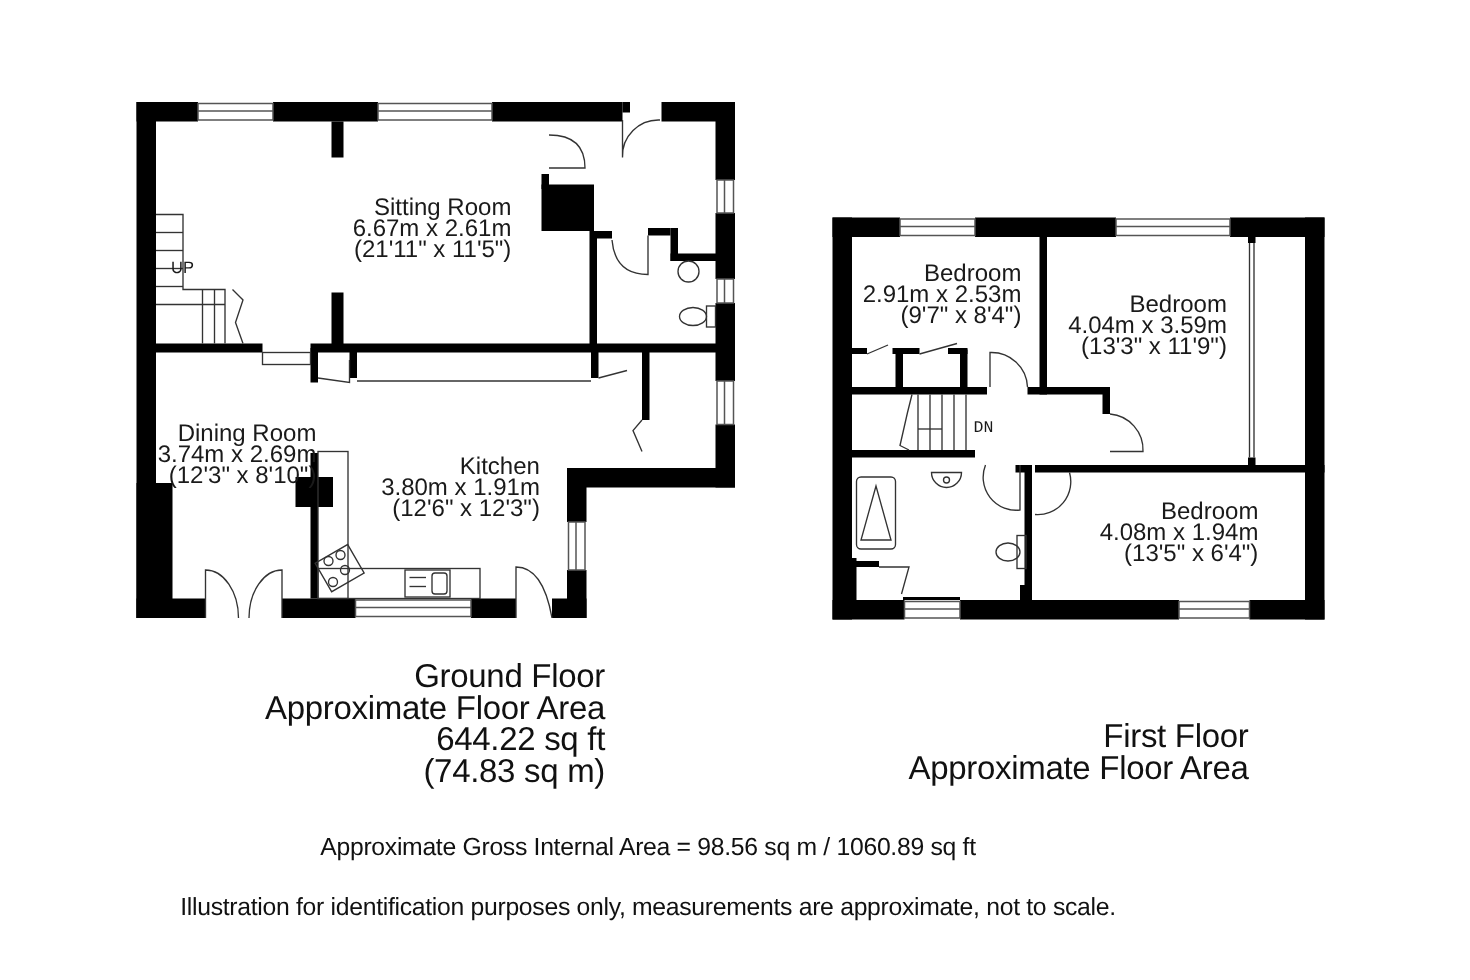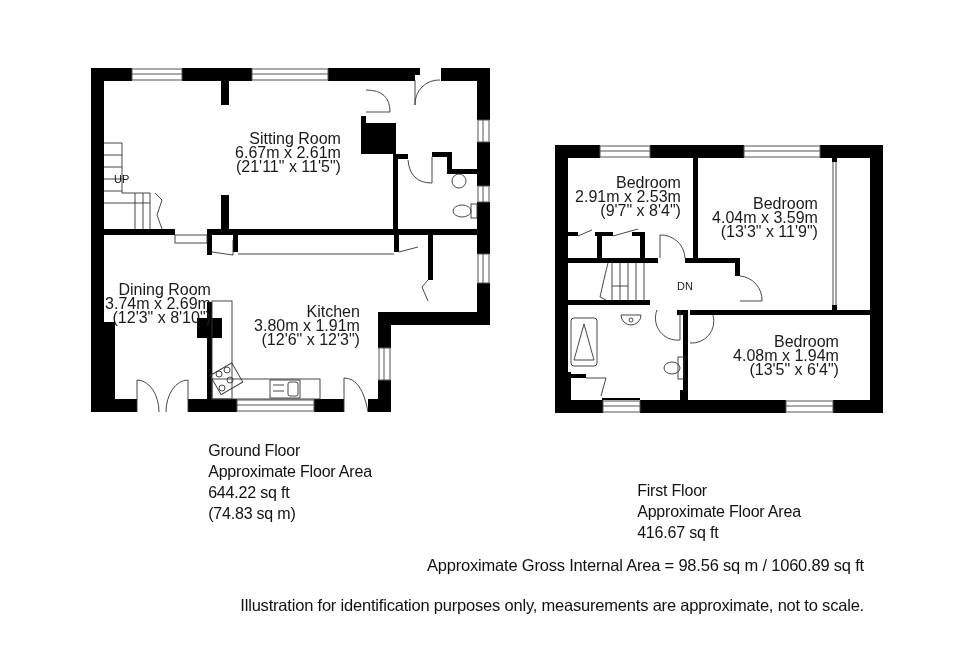--- a/index.html
+++ b/index.html
@@ -1,22 +1,22 @@
 <!DOCTYPE html>
 <html><head>
 <meta charset="utf-8">
 <style>
   html, body { margin: 0; padding: 0; background: #ffffff; }
   body { width: 980px; height: 653px; position: relative; overflow: hidden; font-family: "Liberation Sans", sans-serif; color: #111111; }
   svg.plan { position: absolute; left: 0; top: 0; }
   .room-label { position: absolute; text-align: right; font-size: 16px; line-height: 14px; color: #1a1a1a; white-space: nowrap; transform: translateX(-50%); }
   .room-label div { display: block; }
   .stair-label { position: absolute; font-size: 11px; color: #1a1a1a; }
-  .summary { position: absolute; text-align: left; font-size: 16px; line-height: 21px; transform: translateX(-50%); white-space: nowrap; letter-spacing: -0.2px; }
-  .footer { position: absolute; left: 0; width: 864px; text-align: right; font-size: 16.5px; line-height: 22px; white-space: nowrap; letter-spacing: -0.2px; }
+  .summary { position: absolute; text-align: right; font-size: 22px; line-height: 21px; transform: translateX(-50%); white-space: nowrap; letter-spacing: -0.2px; }
+  .footer { position: absolute; left: 0; width: 864px; text-align: center; font-size: 16.5px; line-height: 22px; white-space: nowrap; letter-spacing: -0.2px; }
 </style>
 </head>
 <body>
 
 <svg class="plan" width="980" height="653" viewBox="0 0 980 653">
 
   <g>
 
     <g fill="#000">
 
@@ -248,28 +248,27 @@
 <div class="room-label" style="left:765px; top:197px;">
   <div>Bedroom</div>
   <div>4.04m x 3.59m</div>
   <div>(13'3" x 11'9")</div>
 </div>
 <div class="room-label" style="left:786px; top:335px;">
   <div>Bedroom</div>
   <div>4.08m x 1.94m</div>
   <div>(13'5" x 6'4")</div>
 </div>
-<div class="stair-label" style="left:677px; top:280px;">DN</div>
+<div class="stair-label" style="left:649px; top:280px;font-family:Liberation Mono, monospace;">DN</div>
 
 <div class="summary" style="left:290px; top:440px;">
   <div>Ground Floor</div>
   <div>Approximate Floor Area</div>
   <div>644.22 sq ft</div>
   <div>(74.83 sq m)</div>
 </div>
 <div class="summary" style="left:719px; top:440px;margin-top:40px;">
   <div>First Floor</div>
   <div>Approximate Floor Area</div>
-  <div>416.67 sq ft</div>
 </div>
 
 <div class="footer" style="top:554px;">Approximate Gross Internal Area = 98.56 sq m / 1060.89 sq ft</div>
 <div class="footer" style="top:578px;margin-top:16px;">Illustration for identification purposes only, measurements are approximate, not to scale.</div>
 
 </body></html>

